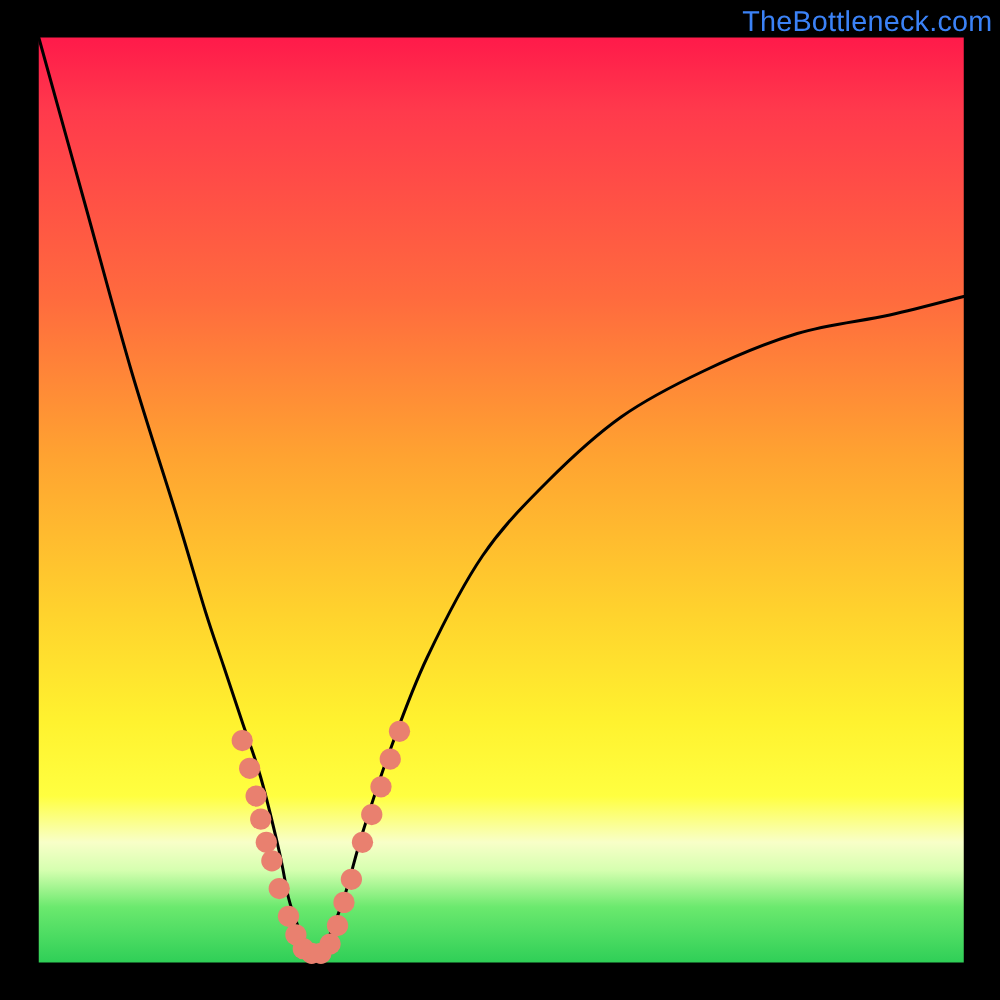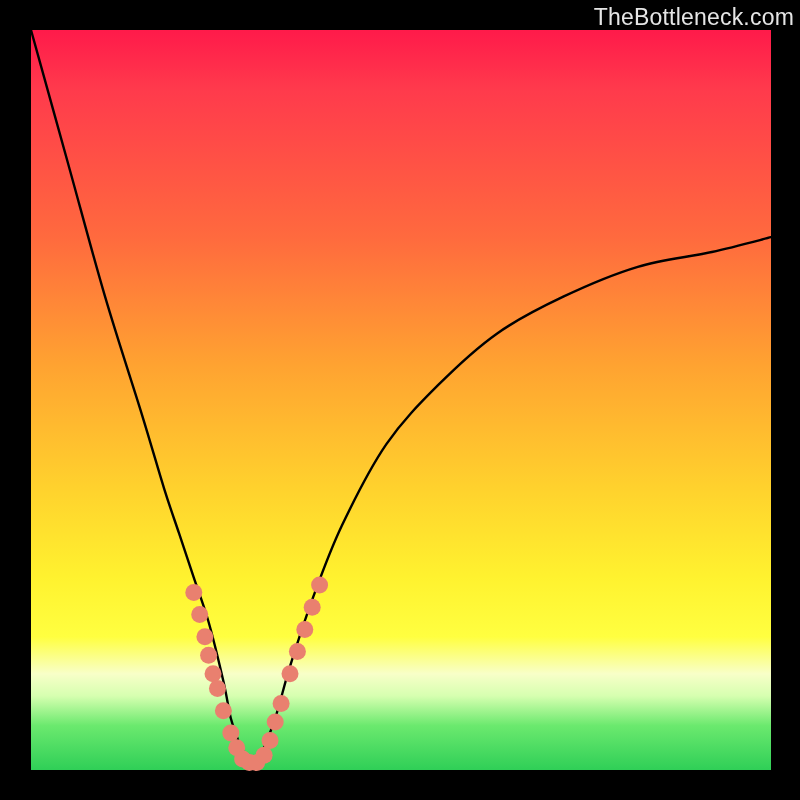--- a/index.html
+++ b/index.html
@@ -36,21 +36,21 @@
       #f8ffc8 87%,
       #d6ffb0 90%,
       #6be96e 94%,
       #2fcf57 100%
     );
   }
   .watermark {
     position: absolute;
     top: 4px;
     right: 6px;
-    color: #e5e5e5;
+    color: #3b82f6;
     font-size: 23px;
     letter-spacing: 0.2px;
     font-weight: 400;
   }
   svg.curve {
     position: absolute;
     left: 0; top: 0;
     width: 740px; height: 740px;
     overflow: visible;
   }

